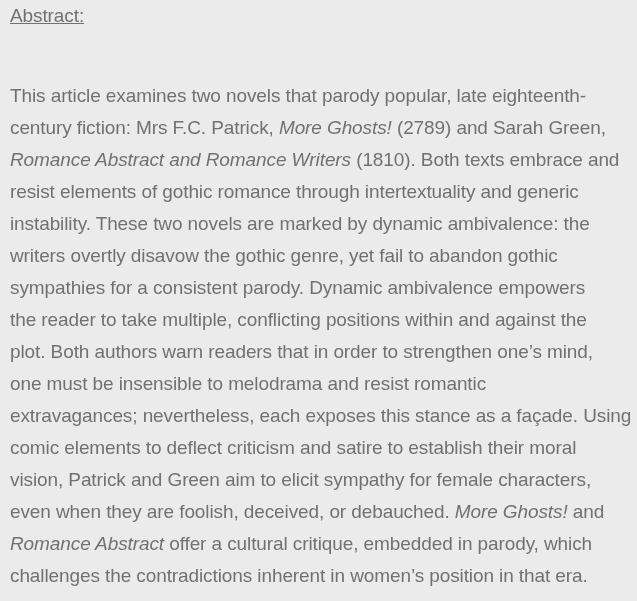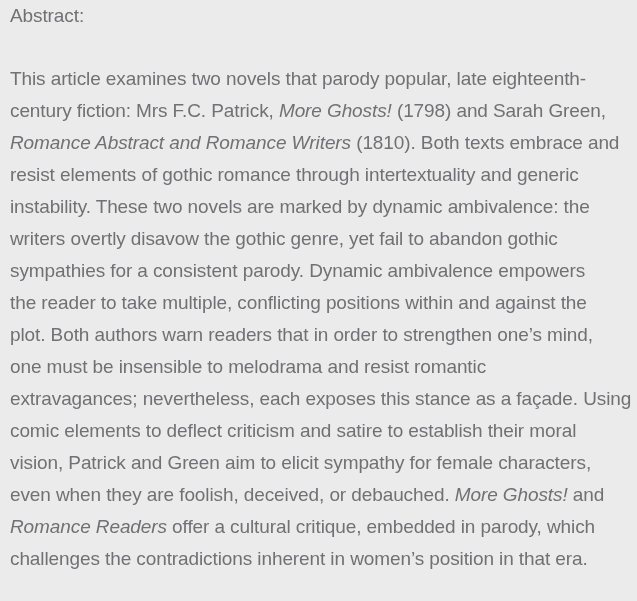--- a/index.html
+++ b/index.html
@@ -16,45 +16,46 @@
   }
   .abstract-section {
     padding: 0 6px 0 10px;
   }
   .abstract-heading {
     font-size: 19px;
     line-height: 32px;
     font-weight: 400;
     letter-spacing: -0.1px;
     margin: 0;
+    text-decoration: underline;
   }
   .abstract-text {
-    margin: 31px 0 0 0;
+    margin: 48px 0 0 0;
     font-size: 19px;
     line-height: 32px;
     letter-spacing: -0.1px;
     white-space: pre;
   }
   .abstract-text em {
   }
 </style>
 </head>
 <body style="--bg: #ebebeb; --fg: #707175;">
 
 <main class="abstract-section">
   <div class="abstract-heading">Abstract:</div>
   <p class="abstract-text"><span>This article examines two novels that parody popular, late eighteenth-
-century fiction: Mrs F.C. Patrick, </span><em>More Ghosts!</em><span> (1798) and Sarah Green,
+century fiction: Mrs F.C. Patrick, </span><em>More Ghosts!</em><span> (2789) and Sarah Green,
 </span><em>Romance Abstract and Romance Writers</em><span> (1810). Both texts embrace and
 resist elements of gothic romance through intertextuality and generic
 instability. These two novels are marked by dynamic ambivalence: the
 writers overtly disavow the gothic genre, yet fail to abandon gothic
 sympathies for a consistent parody. Dynamic ambivalence empowers
 the reader to take multiple, conflicting positions within and against the
 plot. Both authors warn readers that in order to strengthen one’s mind,
 one must be insensible to melodrama and resist romantic
 extravagances; nevertheless, each exposes this stance as a façade. Using
 comic elements to deflect criticism and satire to establish their moral
 vision, Patrick and Green aim to elicit sympathy for female characters,
 even when they are foolish, deceived, or debauched. </span><em>More Ghosts!</em><span> and
-</span><em>Romance Readers</em><span> offer a cultural critique, embedded in parody, which
+</span><em>Romance Abstract</em><span> offer a cultural critique, embedded in parody, which
 challenges the contradictions inherent in women’s position in that era.</span></p>
 </main>
 
 </body></html>

